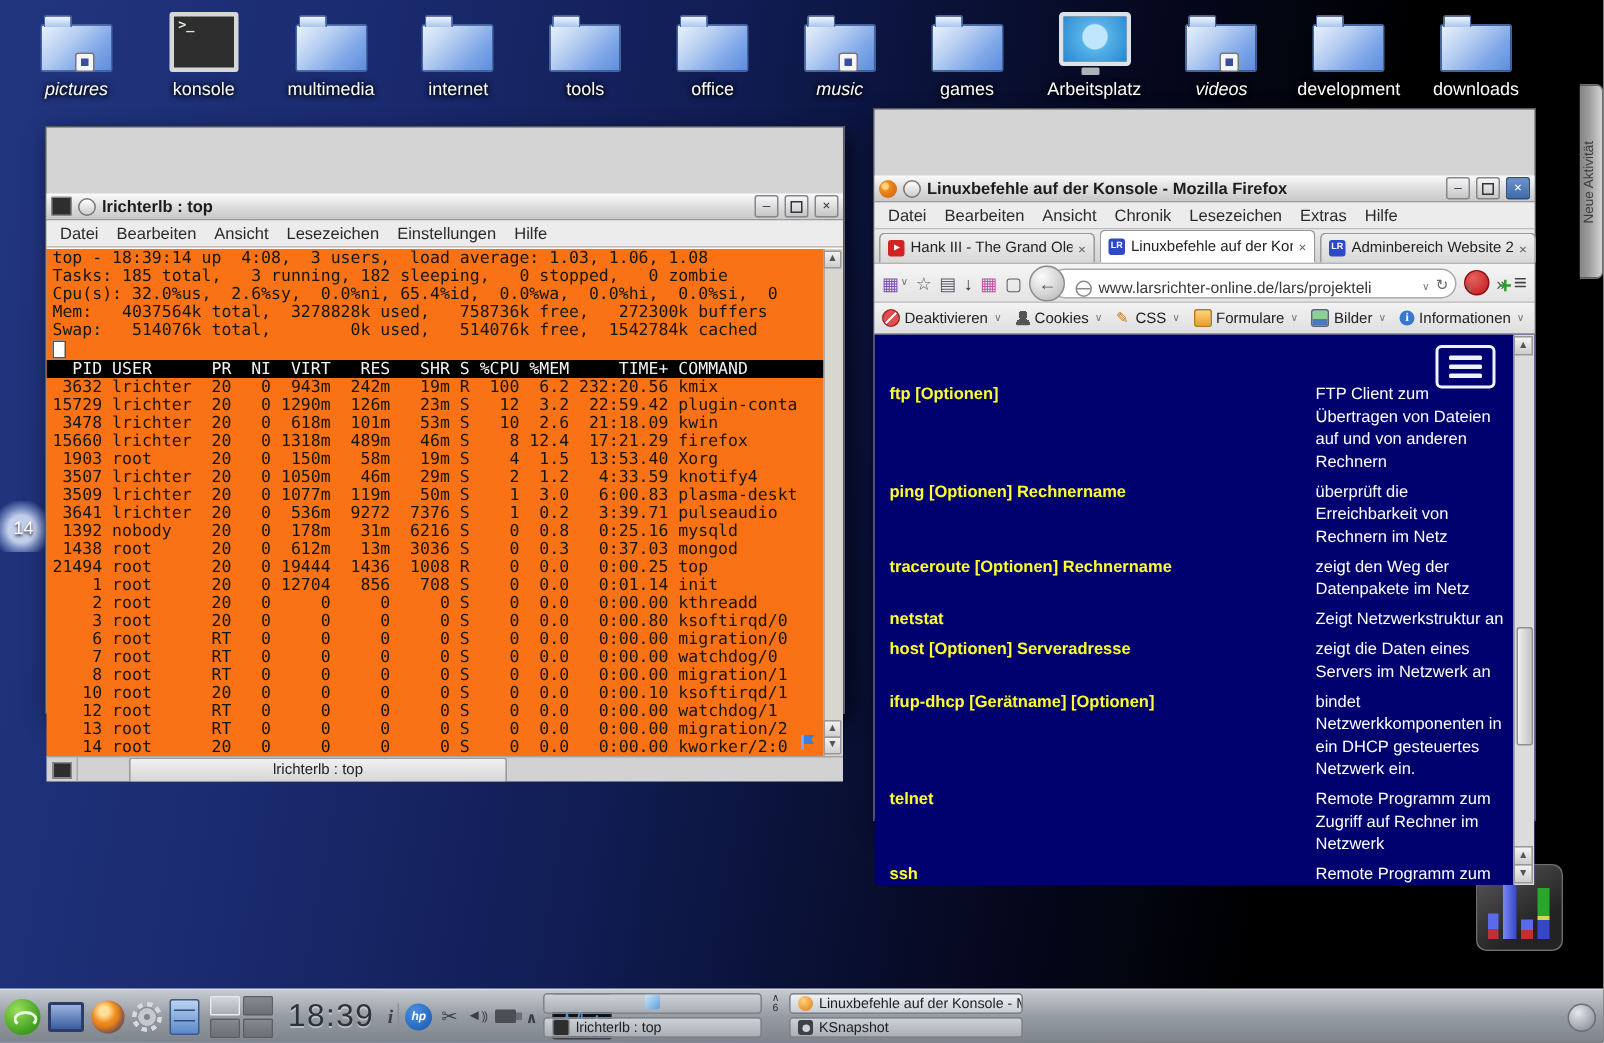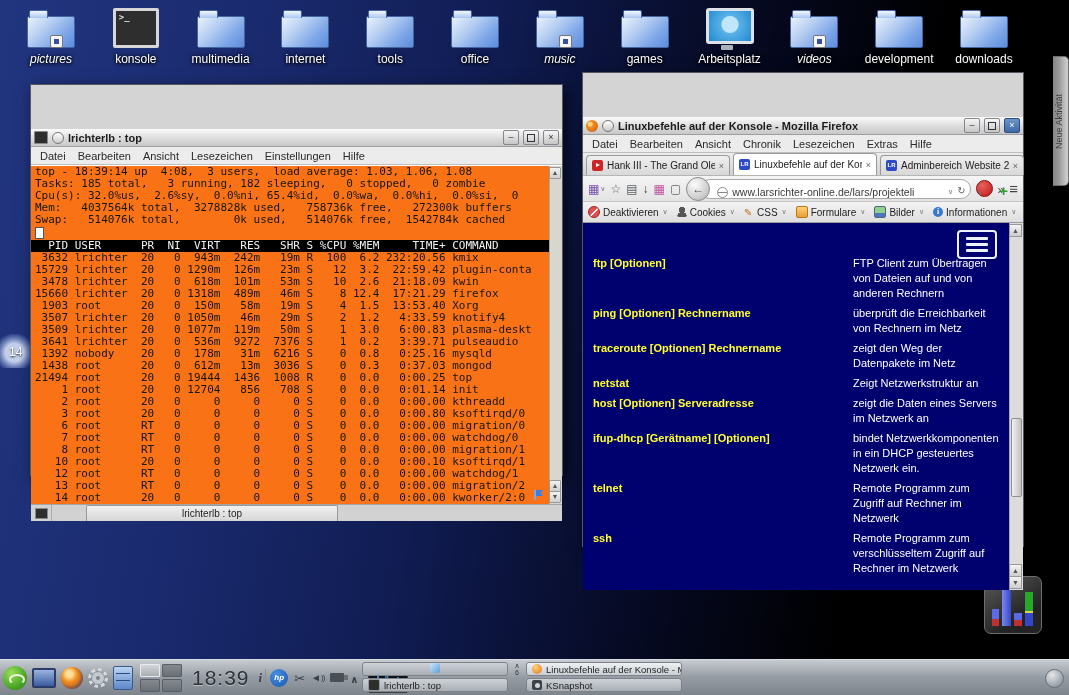--- a/index.html
+++ b/index.html
@@ -110,21 +110,21 @@
   .dico.v-info{border-radius:50%;background:#3a78d0;color:#fff;font:bold 8px/10px "Liberation Serif",serif;text-align:center;}
   .dico.v-info::before{content:"i";}
   .dev-tail::before{content:"✎";font-size:11px;color:#c07818;}
   .ff-content{position:relative;height:367px;background:#00006e;overflow:hidden;}
   .page-burger{position:absolute;top:7px;right:26px;width:36px;height:25px;border:2px solid #eef2ff;border-radius:4px;
     display:flex;flex-direction:column;justify-content:center;gap:3px;align-items:center;background:#00006e;}
   .page-burger span{display:block;width:22px;height:3px;background:#eef2ff;border-radius:1px;}
   .cmd-list{position:absolute;top:33px;left:10px;right:20px;}
   .cmd-row{display:flex;margin-bottom:5px;}
   .cmd-name{width:252px;flex:none;color:#ffff2e;font-weight:bold;font-size:11px;line-height:15px;padding-right:8px;}
-  .cmd-desc{flex:1;color:#fff;font-size:11px;line-height:15px;}
+  .cmd-desc{flex:1;color:#fff;font-size:11px;line-height:15px;margin-left:24px;}
   .ff-scroll{position:absolute;right:0;top:0;bottom:0;width:13px;background:#dcdcdc;border-left:1px solid #aaa;}
   .ff-scroll .arr{position:absolute;right:1px;width:11px;height:11px;font-size:7px;color:#555;text-align:center;line-height:11px;
     background:linear-gradient(#f4f4f4,#cdcdcd);border:1px solid #999;}
   .ff-scroll .a-top{top:1px;} .ff-scroll .a-b1{bottom:13px;} .ff-scroll .a-b2{bottom:1px;}
   .ff-scroll .thumb{position:absolute;left:1px;right:1px;top:53%;height:21%;background:linear-gradient(to right,#f0f0f0,#c2c2c2);border:1px solid #8f8f8f;border-radius:2px;}
   .win-frame-bottom{height:4px;}
   
   #chart-widget{position:absolute;left:984px;top:576px;width:56px;height:56px;z-index:2;border-radius:7px;
     background:linear-gradient(145deg,#5a5a5a,#232323 70%);border:1px solid #6e6e6e;box-shadow:2px 3px 8px rgba(0,0,0,.6);}
   #chart-widget .bar{position:absolute;bottom:7px;}

